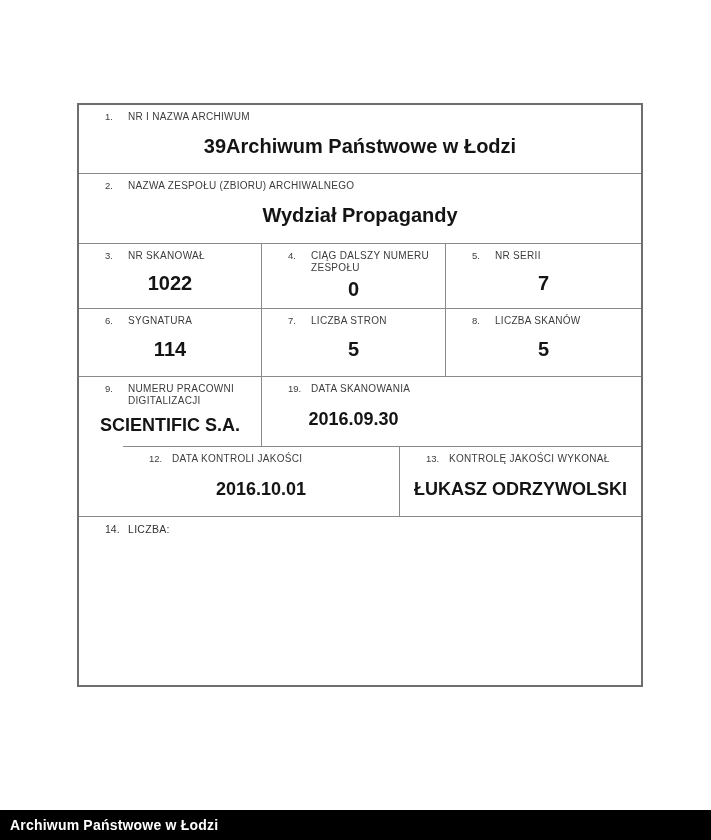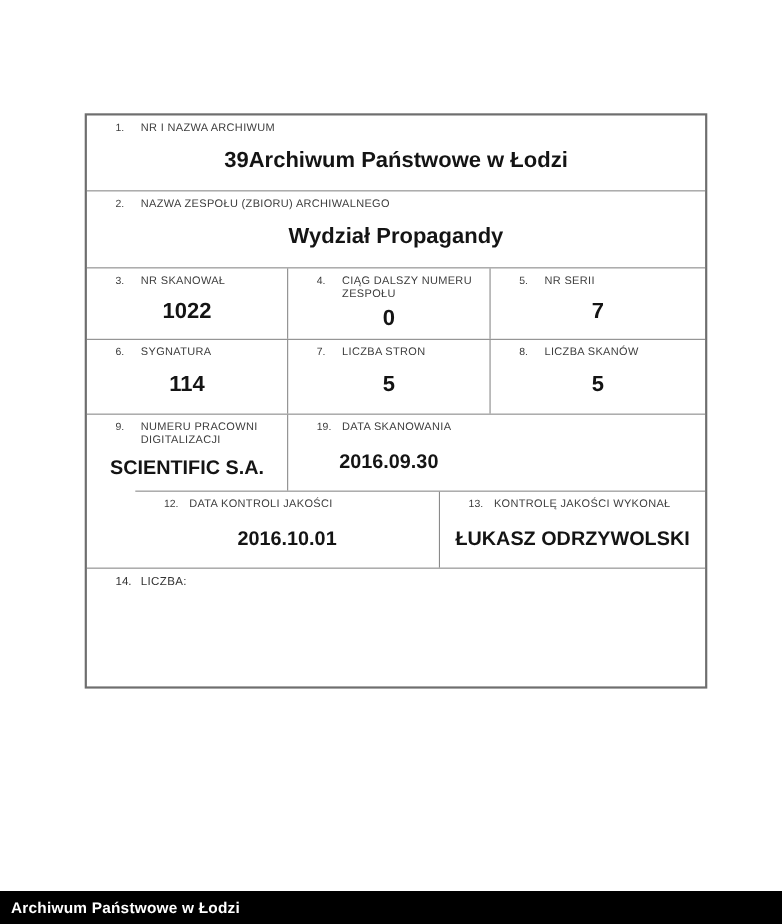--- a/index.html
+++ b/index.html
@@ -20,21 +20,21 @@
     background: #ffffff;
   }
   .row { display: flex; }
   .row + .row { border-top: 1px solid #8a8a8a; }
   .r1 { height: 68px; }
   .r2 { height: 70px; }
   .r3 { height: 65px; }
   .r4 { height: 68px; }
   .r5 { height: 70px; }
   .r6 { height: 70px; margin-left: 44px; }
-  .r7 { height: 108px; }
+  .r7 { height: 169px; }
 
   .cell {
     display: flex;
     flex-direction: column;
     padding: 6px 8px 4px 26px;
     overflow: hidden;
   }
   .cell + .cell { border-left: 1px solid #8a8a8a; }
   .cA { width: 182px; }
   .cB { width: 184px; }

